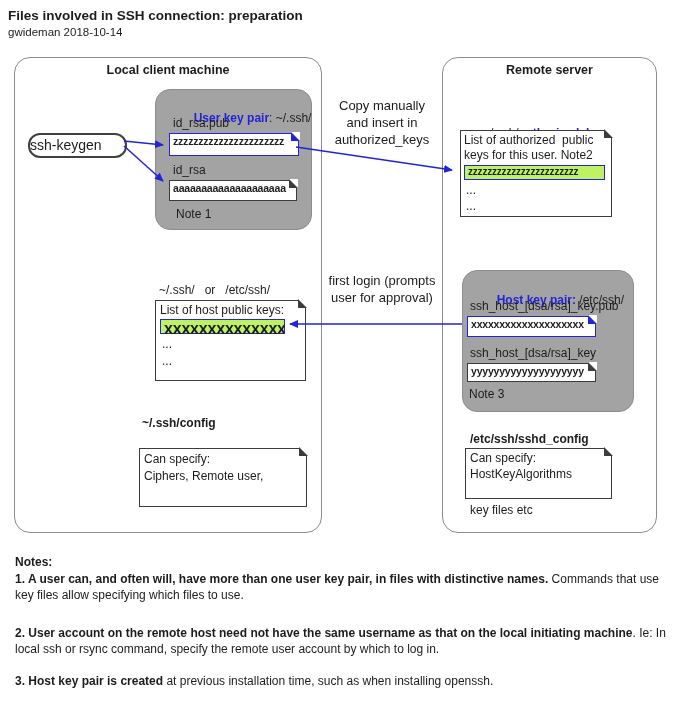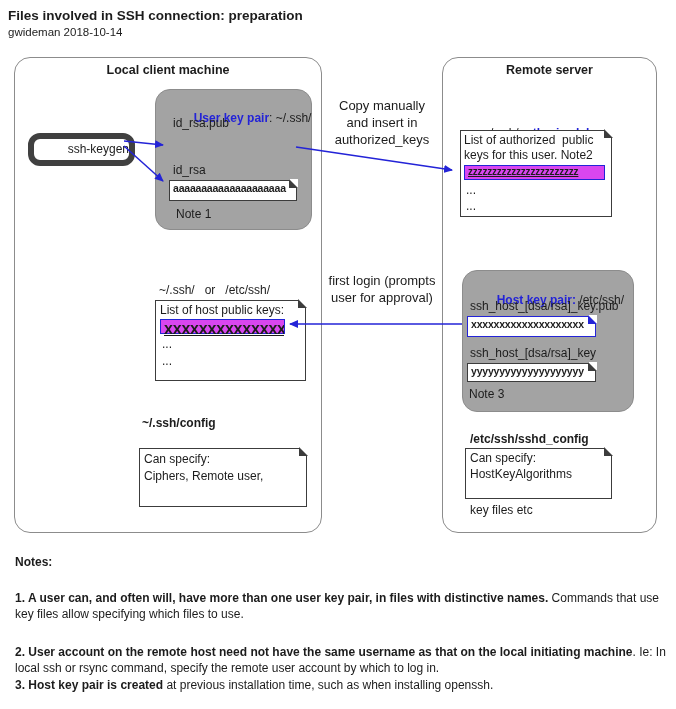--- a/index.html
+++ b/index.html
@@ -12,34 +12,34 @@
   .canvas{
     position:relative;width:676px;height:709px;background:#fff;
     font-family:"Liberation Sans","DejaVu Sans",sans-serif;
     color:var(--text-color);overflow:hidden;
   }
   .abs{position:absolute;}
   .page-title{left:8px;top:8px;font-size:13.5px;font-weight:bold;}
   .page-subtitle{left:8px;top:26px;font-size:11.5px;}
   .machine-box{border:1px solid var(--border-gray);border-radius:16px;background:#fff;}
   .machine-title{position:absolute;top:5px;left:0;width:100%;text-align:center;font-size:12.5px;font-weight:bold;}
-  .pill{border:6px solid #404040;border-radius:12px;text-align:right;font-size:12px;line-height:20px;background:#fff;}
+  .pill{border:2px solid #404040;border-radius:12px;text-align:left;font-size:14px;line-height:20px;background:#fff;}
   .round-group{border:1px solid var(--border-gray);border-radius:15px;background:#a3a3a3;}
   .blue-bold{color:var(--accent-blue);font-weight:bold;}
   .lbl{font-size:12px;white-space:pre;}
   .lbl-b{font-size:12px;font-weight:bold;white-space:pre;}
   .doc{border:1.4px solid var(--doc-border);background:#fff;}
   .doc::before{
     content:"";position:absolute;top:-2px;right:-2px;
     border-style:solid;border-width:0 9px 9px 0;
     border-color:transparent #ffffff var(--doc-border) transparent;
   }
   .doc.blue{border-color:var(--accent-blue);border-width:1.8px;}
   .doc.blue::before{border-color:transparent #ffffff var(--accent-blue) transparent;}
-  .keyrow{border:1.6px solid var(--accent-blue);background:#d946ef;text-decoration:underline;}
+  .keyrow{border:1.6px solid var(--accent-blue);background:#bef264;}
   .keystr{font-size:10.5px;font-weight:bold;letter-spacing:-0.2px;white-space:nowrap;overflow:hidden;padding:1px 0 0 3px;}
   .docline{font-size:12px;line-height:14px;white-space:pre;}
   .annot{font-size:13px;line-height:17px;text-align:center;}
   .notes{font-size:12px;line-height:16.5px;}
   .notes p{margin:0;}
   svg.arrows{position:absolute;left:0;top:0;pointer-events:none;}
   .arrow-line{stroke:var(--accent-blue);stroke-width:1.5px;fill:none;}
   #ah path{fill:var(--accent-blue);}
 </style>
 </head>
@@ -55,20 +55,23 @@
 
     <div class="abs pill" style="left:13px;top:75px;width:95px;height:21px;">
       <span>ssh-keygen</span>
     </div>
 
     <div class="abs round-group" style="left:140px;top:31px;width:155px;height:139px;">
       <div class="abs lbl" style="left:11px;top:7px;">
         <span class="blue-bold">User key pair</span><span>: ~/.ssh/</span>
       </div>
       <div class="abs lbl" style="left:17px;top:26px;">id_rsa.pub</div>
+      <div class="abs doc blue" style="left:13px;top:43px;width:128px;height:21px;">
+        <div class="keystr">zzzzzzzzzzzzzzzzzzzzzz</div>
+      </div>
       <div class="abs lbl" style="left:17px;top:73px;">id_rsa</div>
       <div class="abs doc" style="left:13px;top:90px;width:126px;height:19px;">
         <div class="keystr">aaaaaaaaaaaaaaaaaaaa</div>
       </div>
       <div class="abs lbl" style="left:20px;top:117px;">Note 1</div>
     </div>
 
     <div class="abs lbl" style="left:144px;top:225px;">~/.ssh/   or   /etc/ssh/</div>
     <div class="abs doc" style="left:140px;top:242px;width:149px;height:79px;">
       <div class="abs docline" style="left:4px;top:2px;">List of host public keys:</div>
@@ -145,24 +148,24 @@
       </marker>
     </defs>
     <line class="arrow-line" x1="124" y1="141" x2="163" y2="145" marker-end="url(#ah)"></line>
     <line class="arrow-line" x1="124" y1="146" x2="163" y2="181" marker-end="url(#ah)"></line>
     <line class="arrow-line" x1="296" y1="147" x2="452" y2="170" marker-end="url(#ah)"></line>
     <line class="arrow-line" x1="462" y1="324" x2="290" y2="324" marker-end="url(#ah)"></line>
   </svg>
 
   <div class="abs notes" style="left:15px;top:554px;width:652px;">
     <div class="lbl-b" style="font-size:12px;">Notes:</div>
-    <p style="margin-top:19px;">
+    <p style="margin-top:0;">
       <b>1. A user can, and often will, have more than one user key pair, in files with distinctive names.</b><span> Commands that use key files allow specifying which files to use.</span>
     </p>
     <p style="margin-top:21px;">
       <b>2. User account on the remote host need not have the same username as that on the local initiating machine</b><span>. Ie: In local ssh or rsync command, specify the remote user account by which to log in.</span>
     </p>
-    <p style="">
+    <p style="margin-top:15px;">
       <b>3. Host key pair is created</b><span> at previous installation time, such as when installing openssh.</span>
     </p>
   </div>
 
 </div>
 
 </body></html>

